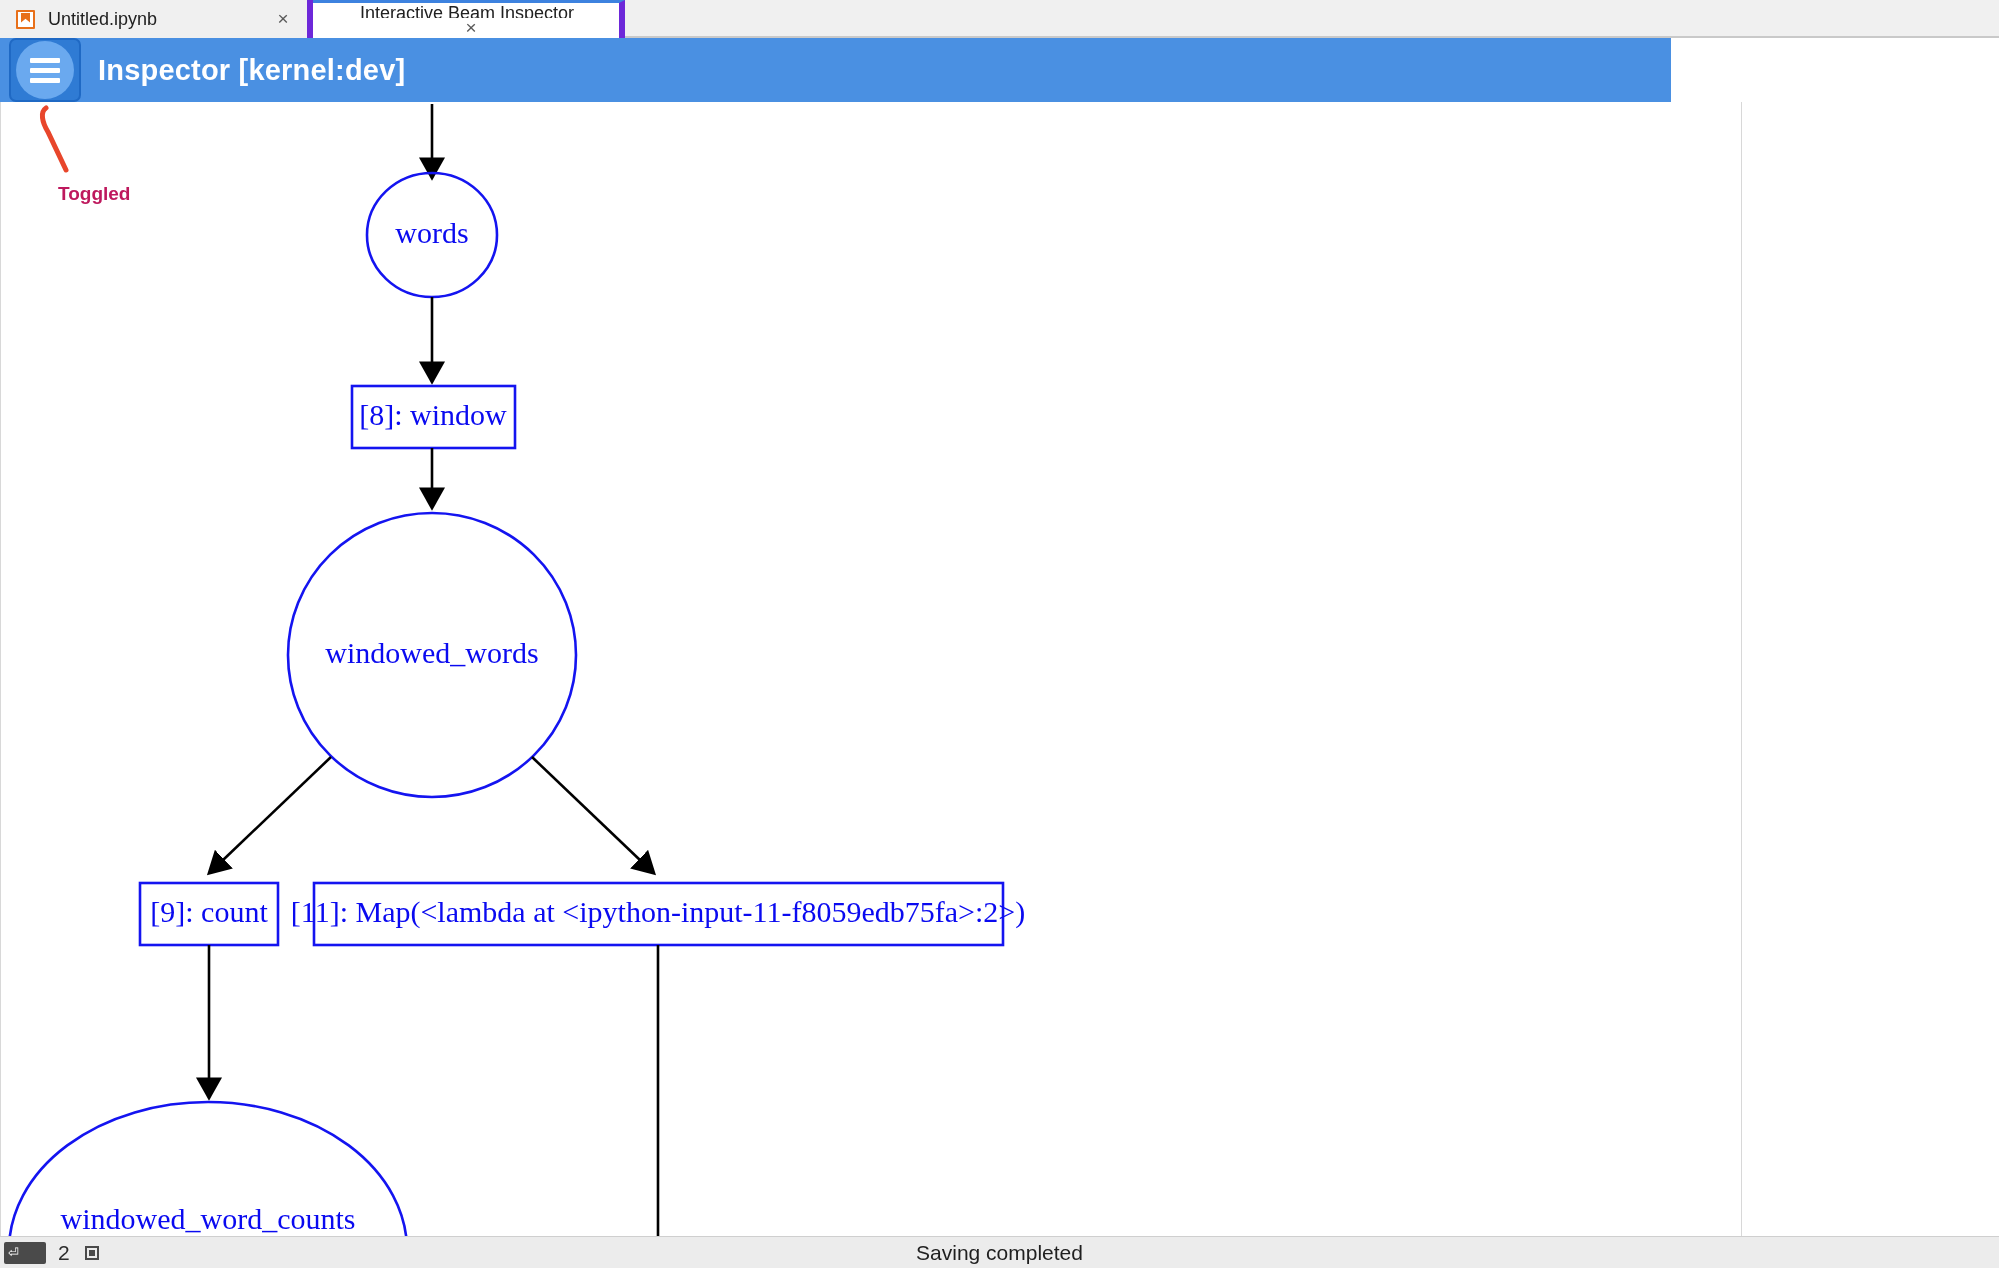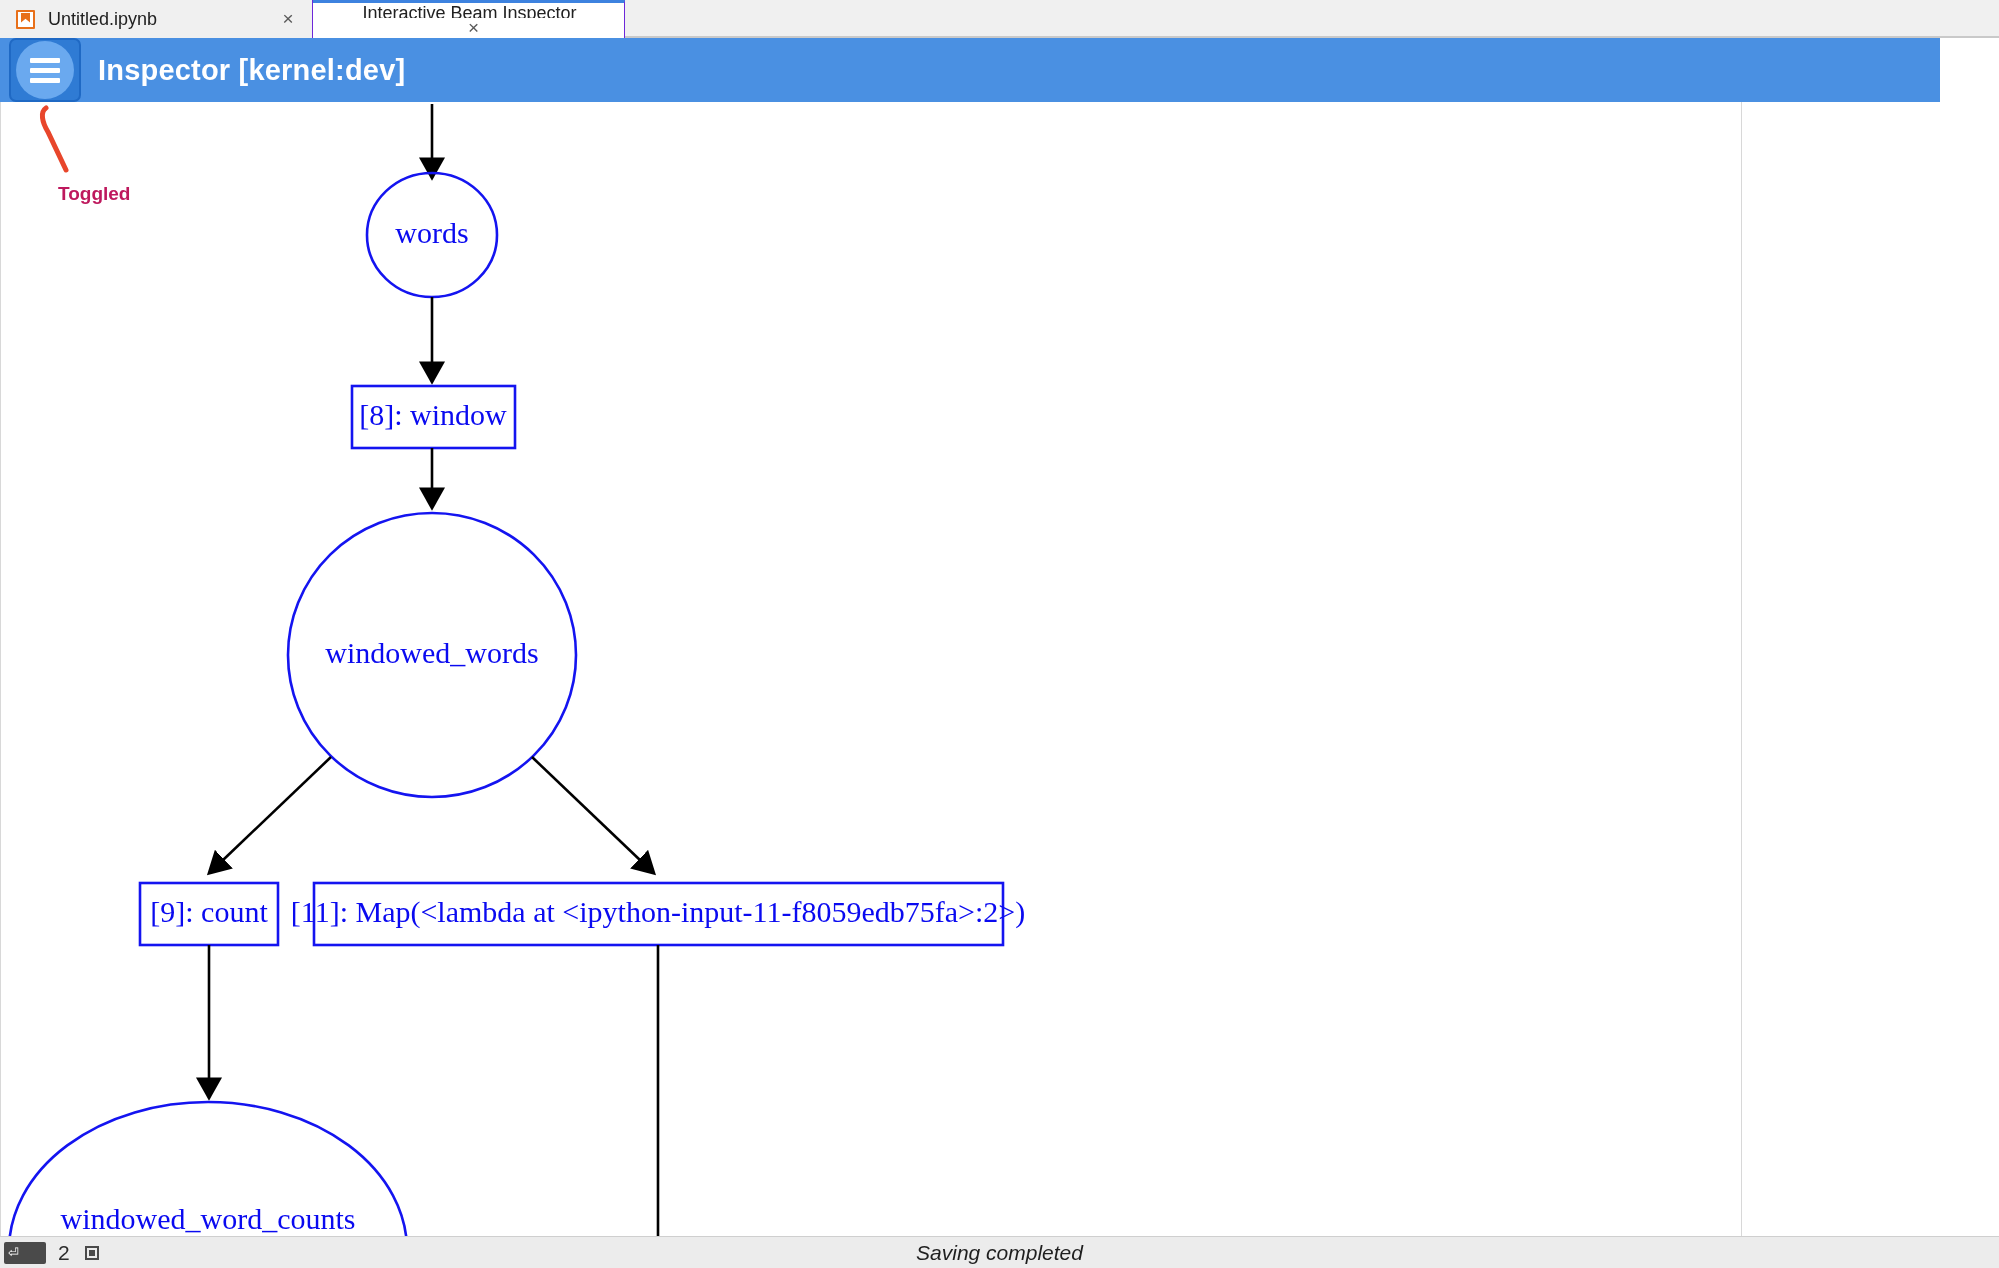--- a/index.html
+++ b/index.html
@@ -30,21 +30,21 @@
   }
   .tab {
     position: relative;
     display: flex;
     align-items: center;
     box-sizing: border-box;
     height: 38px;
     padding: 0 14px 0 16px;
     font-size: 18px;
     color: #212121;
-    border-right: 1px solid #6d28d9;
+    border-right: 6px solid #6d28d9;
     cursor: default;
     white-space: nowrap;
   }
   .tab.inactive {
     background: #f0f0f0;
     width: 313px;
     justify-content: flex-start;
   }
   .tab.active {
     background: #ffffff;
@@ -87,21 +87,21 @@
     font-size: 19px;
     line-height: 20px;
     text-align: center;
     cursor: pointer;
   }
 
   
   .header {
     position: absolute;
     left: 0; top: 38px;
-    width: 1940px;
+    width: 1671px;
     height: 64px;
     background: #4a90e2;
     display: flex;
     align-items: center;
     box-sizing: border-box;
   }
   .hamburger-btn {
     position: absolute;
     left: 9px; top: 0px;
     width: 72px; height: 64px;
@@ -248,21 +248,20 @@
     width: 6px; height: 6px;
     background: #4a4a4a;
   }
   .status-center {
     position: absolute;
     left: 0; right: 0;
     text-align: center;
     font-size: 21px;
     color: #1f1f1f;
     font-family: "Liberation Sans", sans-serif;
-    font-style: italic;
   }
 </style>
 </head>
 <body>
 
 <div id="app">
 
   <div class="tabbar">
     <div class="tab inactive">
       <span class="nb-icon"></span>

